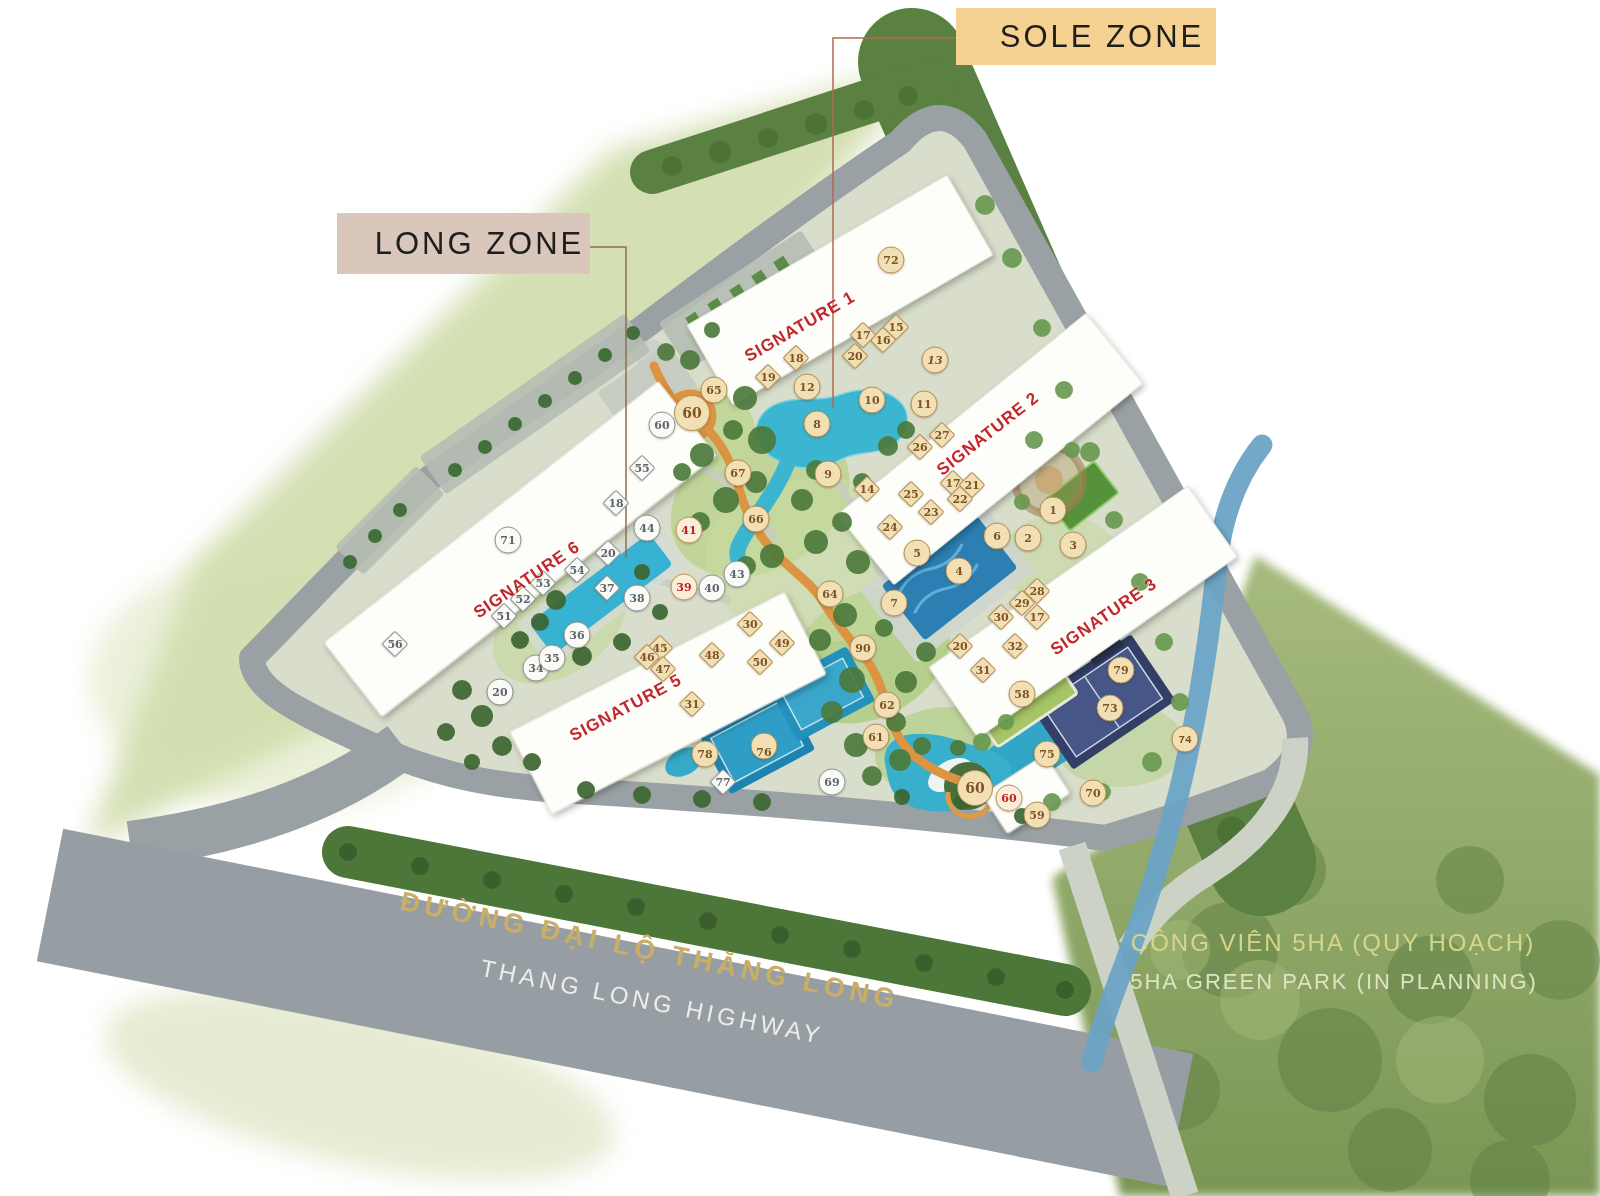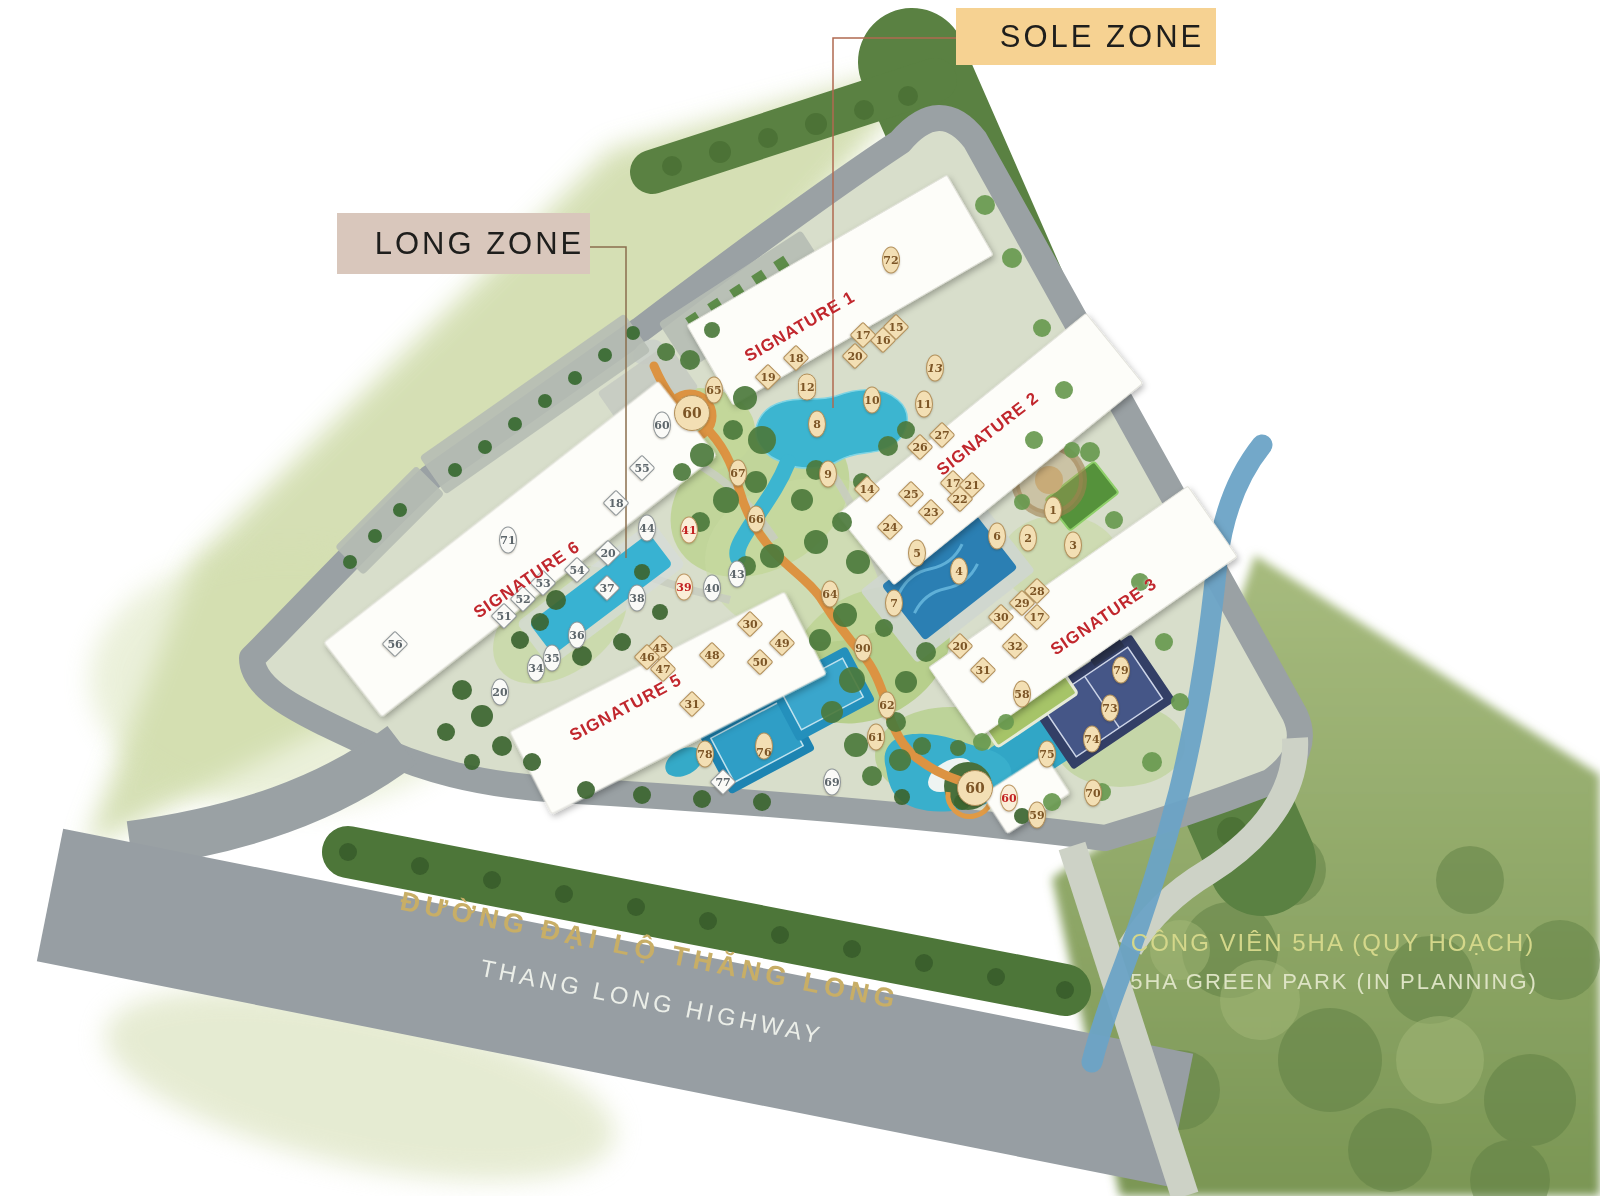--- a/index.html
+++ b/index.html
@@ -4,21 +4,21 @@
 <style>
   html,body{margin:0;padding:0;background:#ffffff;}
   #stage{position:relative;width:1600px;height:1196px;overflow:hidden;background:#ffffff;
          font-family:"Liberation Sans",sans-serif;}
   #map-svg{position:absolute;left:0;top:0;}
   
   #markers-layer{position:absolute;left:0;top:0;width:1600px;height:1196px;pointer-events:none;}
   .mk{position:absolute;display:flex;align-items:center;justify-content:center;box-sizing:border-box;
       font-family:"DejaVu Serif",serif;font-size:11px;font-weight:700;
       transform:translate(-50%,-50%);box-shadow:0 1px 2px rgba(60,40,10,.25);}
-  .mk.c{width:18px;height:27px;border-radius:50%;}
+  .mk.c{width:27px;height:27px;border-radius:50%;}
   .mk.c.big{width:36px;height:36px;font-size:14px;}
   .mk.d{width:19px;height:19px;border-radius:2px;transform:translate(-50%,-50%) rotate(45deg);}
   .mk.d span{display:block;transform:rotate(-45deg);}
   .v-t{background:#f3dfb4;border:1px solid #b3905a;color:#7c5526;}
   .v-w{background:#fafaf7;border:1px solid #8e9598;color:#5d666b;}
   .v-r{background:#faeed8;border:1px solid #bd9660;color:#c32222;}
   
   .sig-label{position:absolute;white-space:nowrap;color:#c1272d;font-weight:bold;font-size:17px;
              letter-spacing:1px;transform:translate(-50%,-50%);text-shadow:0 0 3px rgba(255,255,255,.8);}
   .zone-box{position:absolute;display:flex;align-items:center;justify-content:center;
@@ -371,24 +371,24 @@
       </div>
       <div class="mk c v-t" style="left: 828px; top: 474px;">
         <span>9</span>
       </div>
       <div class="mk c v-t" style="left: 872px; top: 400px;">
         <span>10</span>
       </div>
       <div class="mk c v-t" style="left: 924px; top: 404px;">
         <span>11</span>
       </div>
-      <div class="mk c v-t" style="left: 807px; top: 387px; border-radius: 9px;">
+      <div class="mk c v-t" style="left: 807px; top: 387px;">
         <span>12</span>
       </div>
-      <div class="mk c v-t" style="left: 935px; top: 368px; font-style: italic;">
+      <div class="mk c v-t" style="left: 935px; top: 360px; font-style: italic;">
         <span>13</span>
       </div>
       <div class="mk c v-t" style="left: 1022px; top: 694px;">
         <span>58</span>
       </div>
       <div class="mk c v-t" style="left: 1037px; top: 815px;">
         <span>59</span>
       </div>
       <div class="mk c v-t" style="left: 876px; top: 737px;">
         <span>61</span>
@@ -413,21 +413,21 @@
       </div>
       <div class="mk c v-t" style="left: 1093px; top: 793px;">
         <span>70</span>
       </div>
       <div class="mk c v-t" style="left: 891px; top: 260px;">
         <span>72</span>
       </div>
       <div class="mk c v-t" style="left: 1110px; top: 708px;">
         <span>73</span>
       </div>
-      <div class="mk c v-t" style="left: 1092px; top: 739px;">
+      <div class="mk c v-t" style="left: 1185px; top: 739px; font-family: Liberation Mono, monospace;">
         <span>74</span>
       </div>
       <div class="mk c v-t" style="left: 1047px; top: 754px;">
         <span>75</span>
       </div>
       <div class="mk c v-t" style="left: 764px; top: 746px; align-items: flex-end;">
         <span>76</span>
       </div>
       <div class="mk c v-t" style="left: 705px; top: 754px;">
         <span>78</span>

